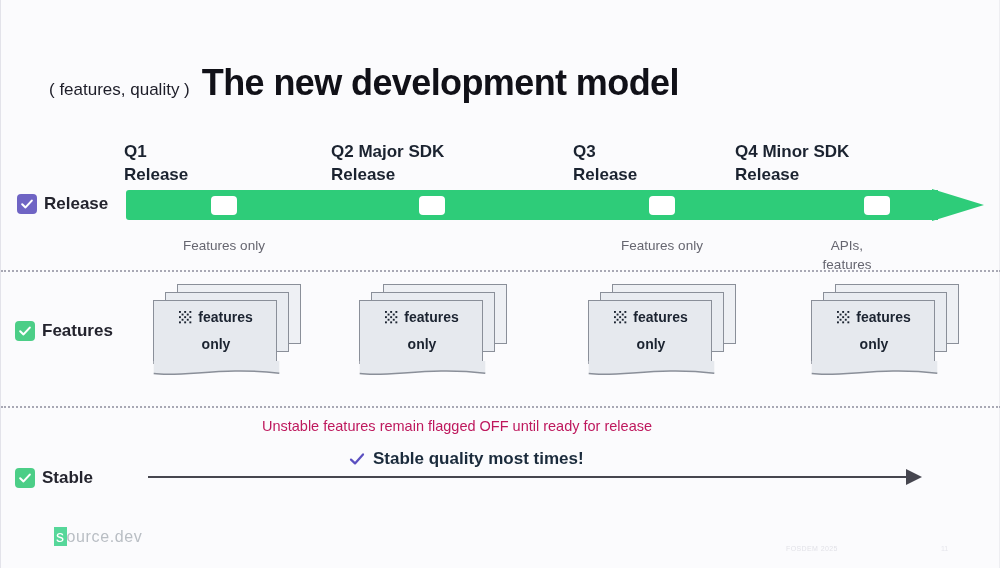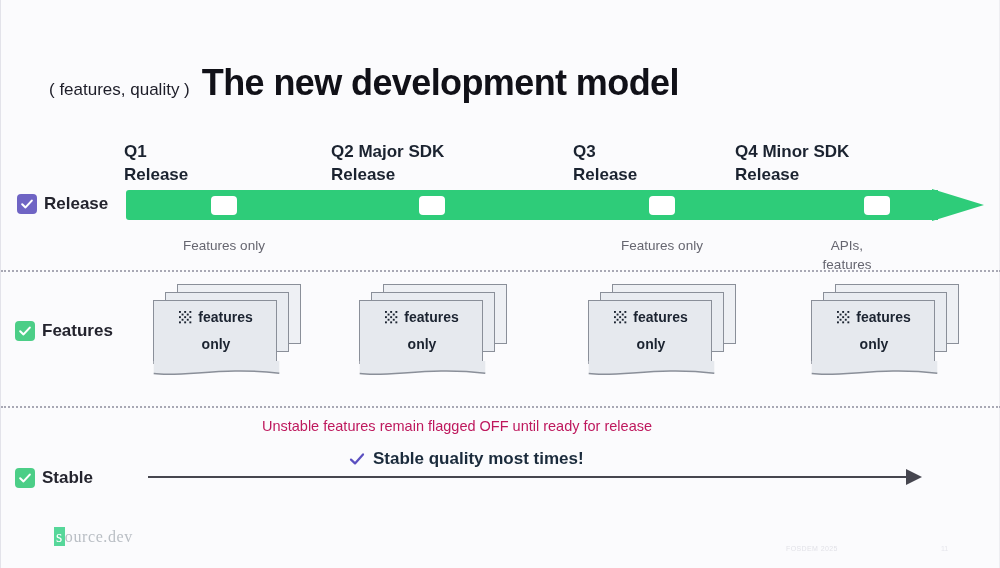--- a/index.html
+++ b/index.html
@@ -136,21 +136,21 @@
     position: absolute; left: 348px; top: 449px;
     display: flex; align-items: center; gap: 8px;
     font-size: 17px; font-weight: 700; color: #1b2b3c;
     white-space: nowrap;
   }
   #quality-caption svg { width: 16px; height: 16px; display: block; }
 
   
   #logo {
     position: absolute; left: 53px; top: 528px;
-    font-family: Liberation Serif, serif;
+    font-family: Liberation Sans, sans-serif;
     font-size: 16px; letter-spacing: .6px; color: #b9bec4;
   }
   #logo .hl { background: #56d79a; color: #ffffff; padding: 1px 2px; }
   #footer-event {
     position: absolute; left: 785px; top: 545px;
     font-size: 7px; letter-spacing: .4px; color: #e2e2e8;
   }
   #footer-page {
     position: absolute; left: 940px; top: 545px;
     font-size: 7px; color: #e6e6ec;

